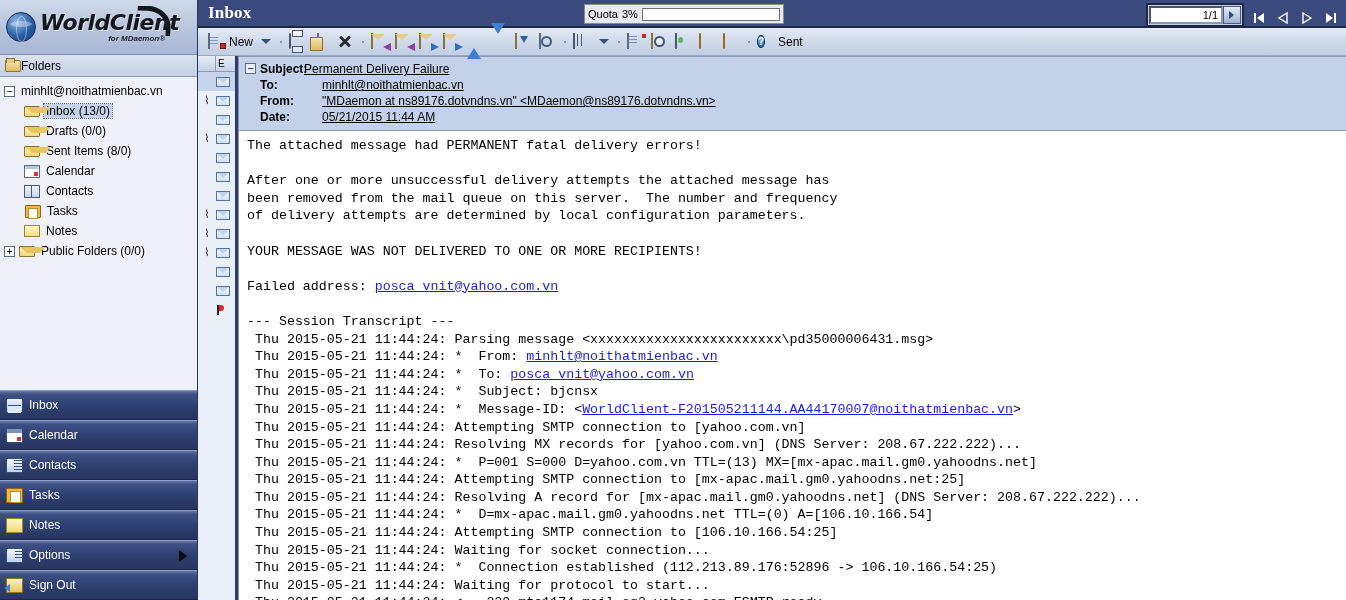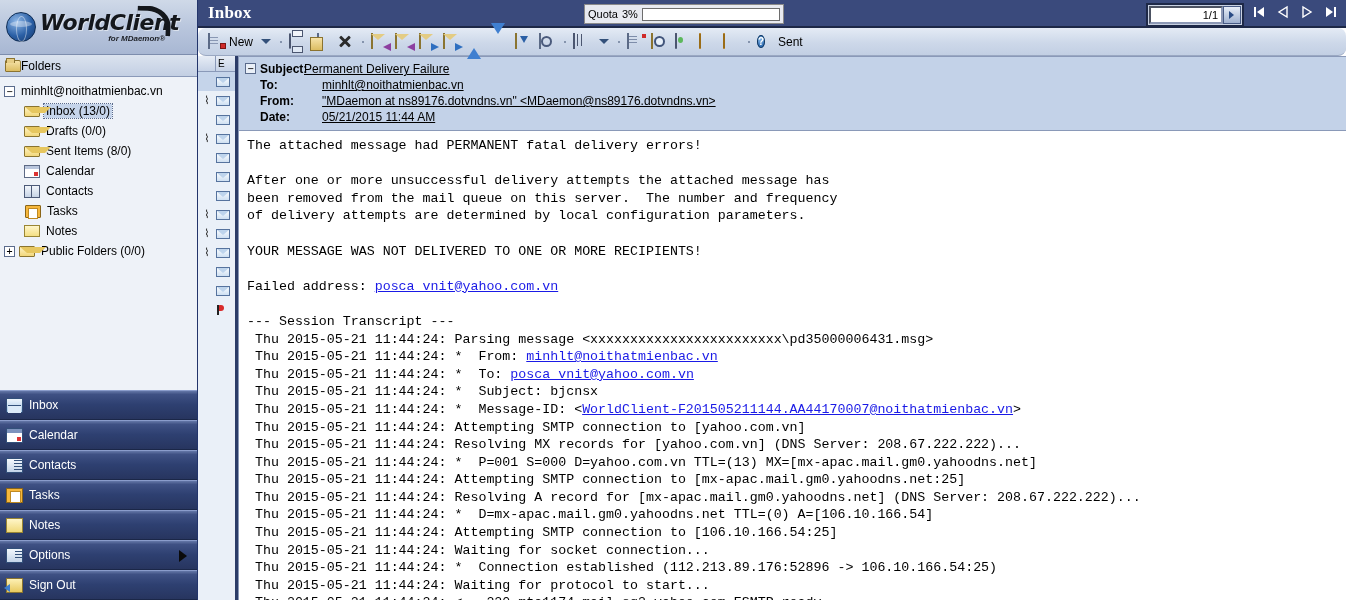--- a/index.html
+++ b/index.html
@@ -206,38 +206,38 @@
     padding: 0 3px;
     font-size: 11px; color:#000;
   }
   .quota-box .qlabel { margin-right:4px; }
   .quota-bar {
     flex:1 1 auto; height:13px; background:#fff; border:1px solid #6d6d6d;
     position:relative; overflow:hidden;
   }
   .quota-fill { height:100%; background:#e32219; }
 
-  .pagenav { position:absolute; right:6px; top:3px; display:flex; align-items:flex-start; gap:6px; }
+  .pagenav { position:absolute; right:6px; top:3px; display:flex; align-items:flex-end; gap:6px; }
   .page-input {
     width: 74px; height: 18px;
     background:#fff; border:2px inset #8d99b6;
     font-size:11px; text-align:right; padding-right:3px; color:#000;
     display:flex; align-items:center; justify-content:flex-end;
     font-family:"Liberation Sans", sans-serif;
   }
   .page-wrap { display:flex; align-items:center; background:#c8d1e2; border:2px solid #1d2847; padding:1px; }
   .page-go { width:18px; height:18px; background:linear-gradient(180deg,#e7edf7,#9fb1d0); border:1px solid #475a85; display:flex;align-items:center;justify-content:center;}
   .navarrow { width:18px;height:18px;display:flex;align-items:center;justify-content:center;color:#fff; }
   .navarrow svg { display:block; }
 
   .toolbar {
     height: 28px; flex:0 0 28px;
     background: linear-gradient(180deg,#e4ebf5 0%, #cdd8e9 55%, #c2cfe3 100%);
     border-bottom: 1px solid #9aa8c2;
-    display:flex; align-items:center; gap:2px; padding-left:8px;border-radius:8px;
+    display:flex; align-items:center; gap:2px; padding-left:8px;
   }
   .tb-item { display:flex; align-items:center; gap:3px; height:22px; padding:0 2px; cursor:default; }
   .tb-item .tlabel { font-size:12px; color:#000; }
   .tb-dot { width:2px;height:2px;background:#6d7c99;margin:0 3px; border-radius:50%;}
   .caret { width:0;height:0;border-left:5px solid transparent;border-right:5px solid transparent;border-top:5px solid #33507a;margin:0 4px; }
   .tbi { width:18px;height:16px;position:relative;display:inline-block; }
 
   .doc {background:linear-gradient(180deg,#fdfdfd,#dfe6ef);border:1px solid #5b6a86;width:14px;height:15px;}
   .doc:after{content:"";position:absolute;left:2px;top:3px;width:8px;height:1px;background:#8997b3;box-shadow:0 3px 0 #8997b3,0 6px 0 #8997b3;}
   .doc-red{position:absolute;right:0;bottom:1px;width:6px;height:6px;background:#cf2a2a;border:1px solid #7d1414;}

